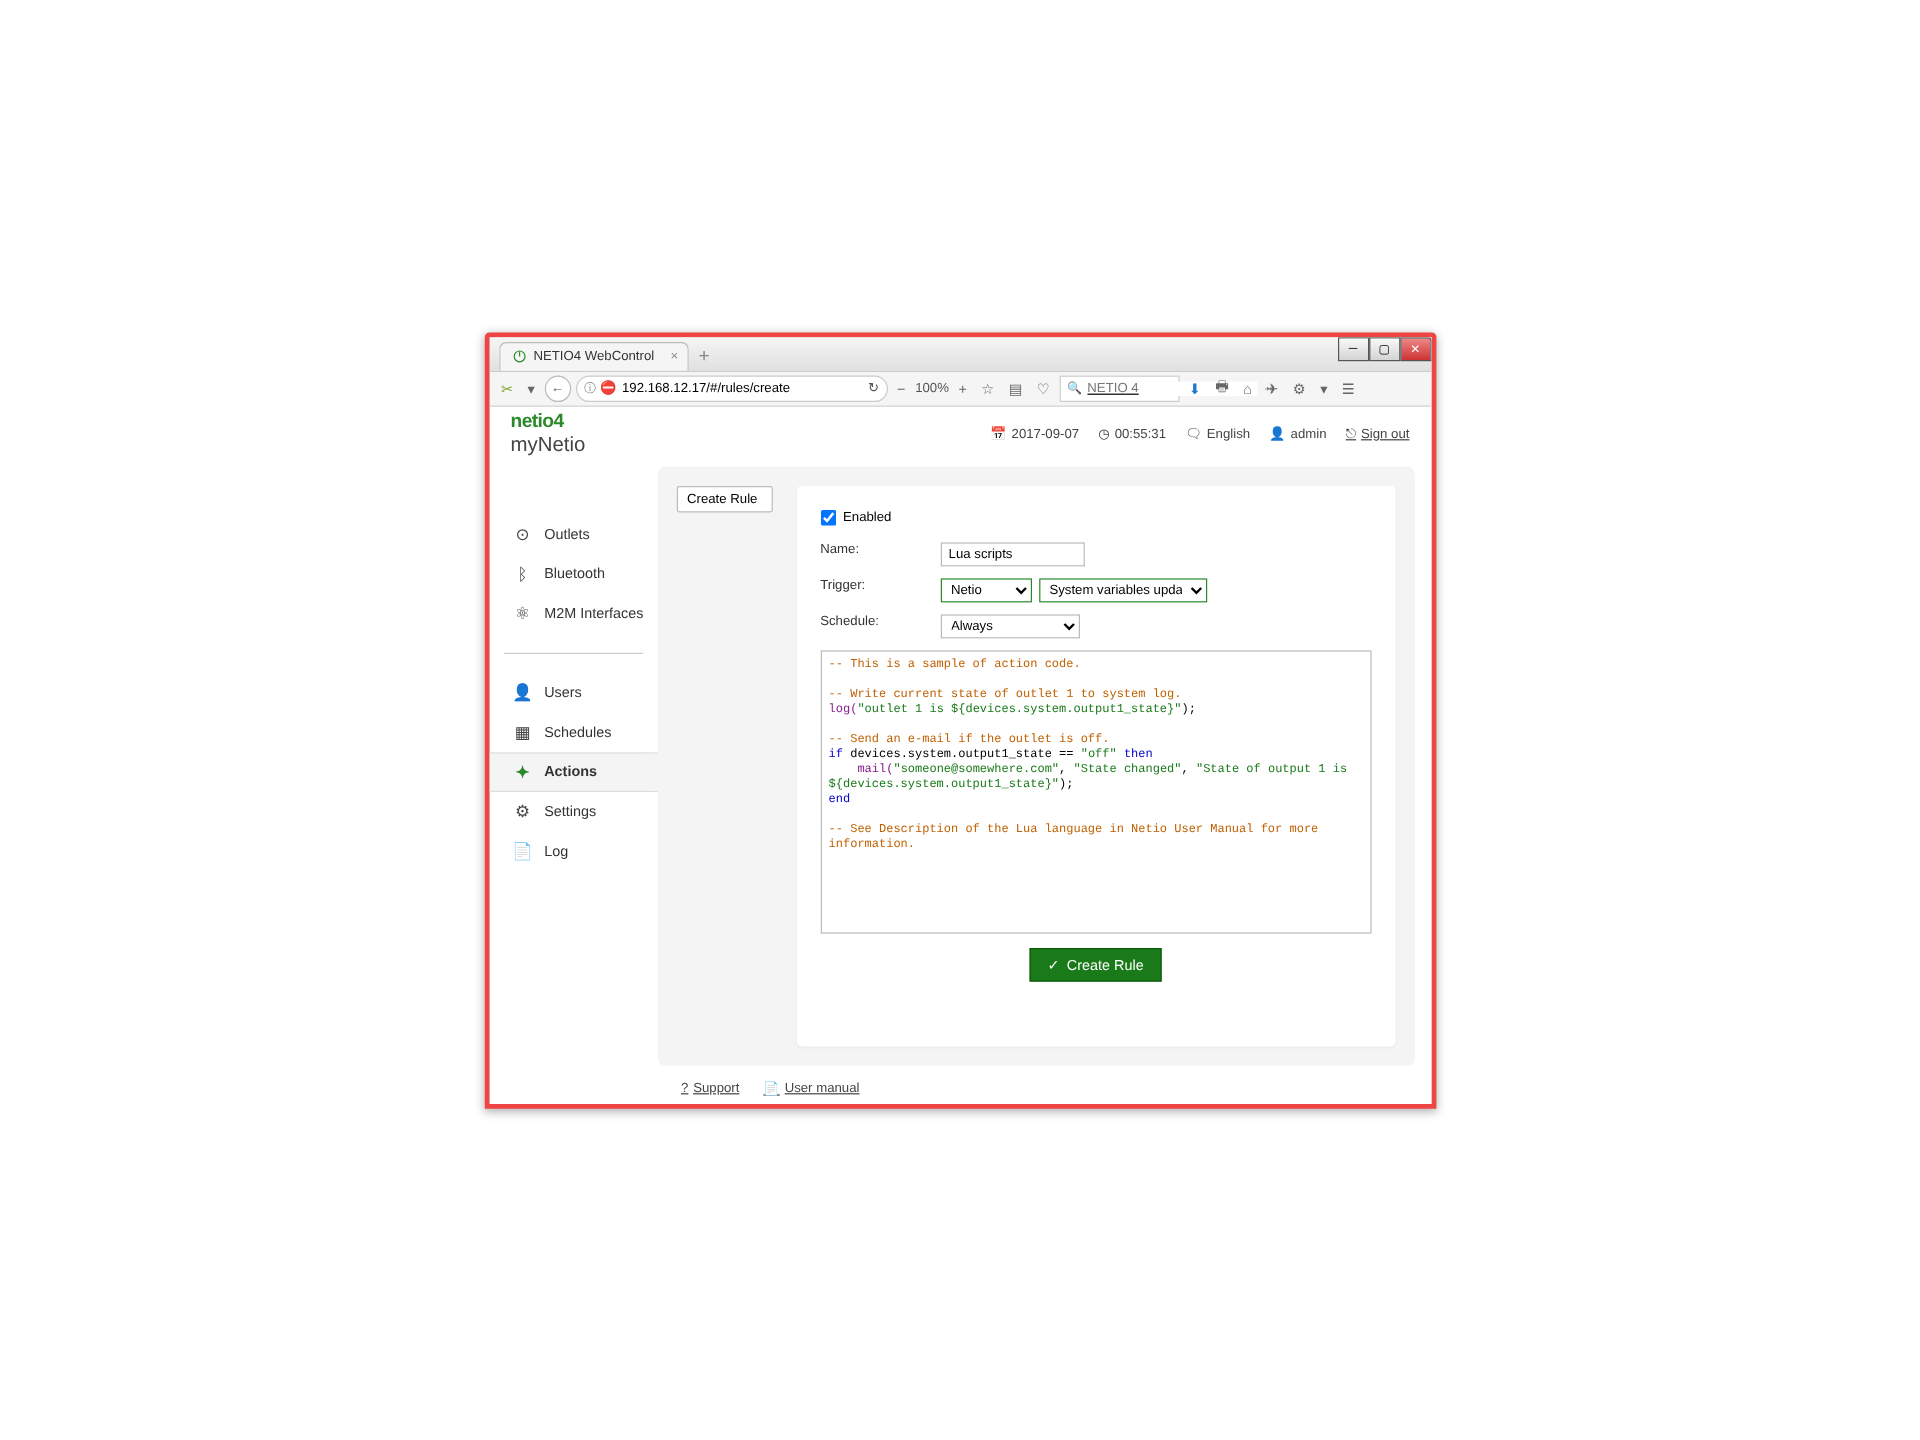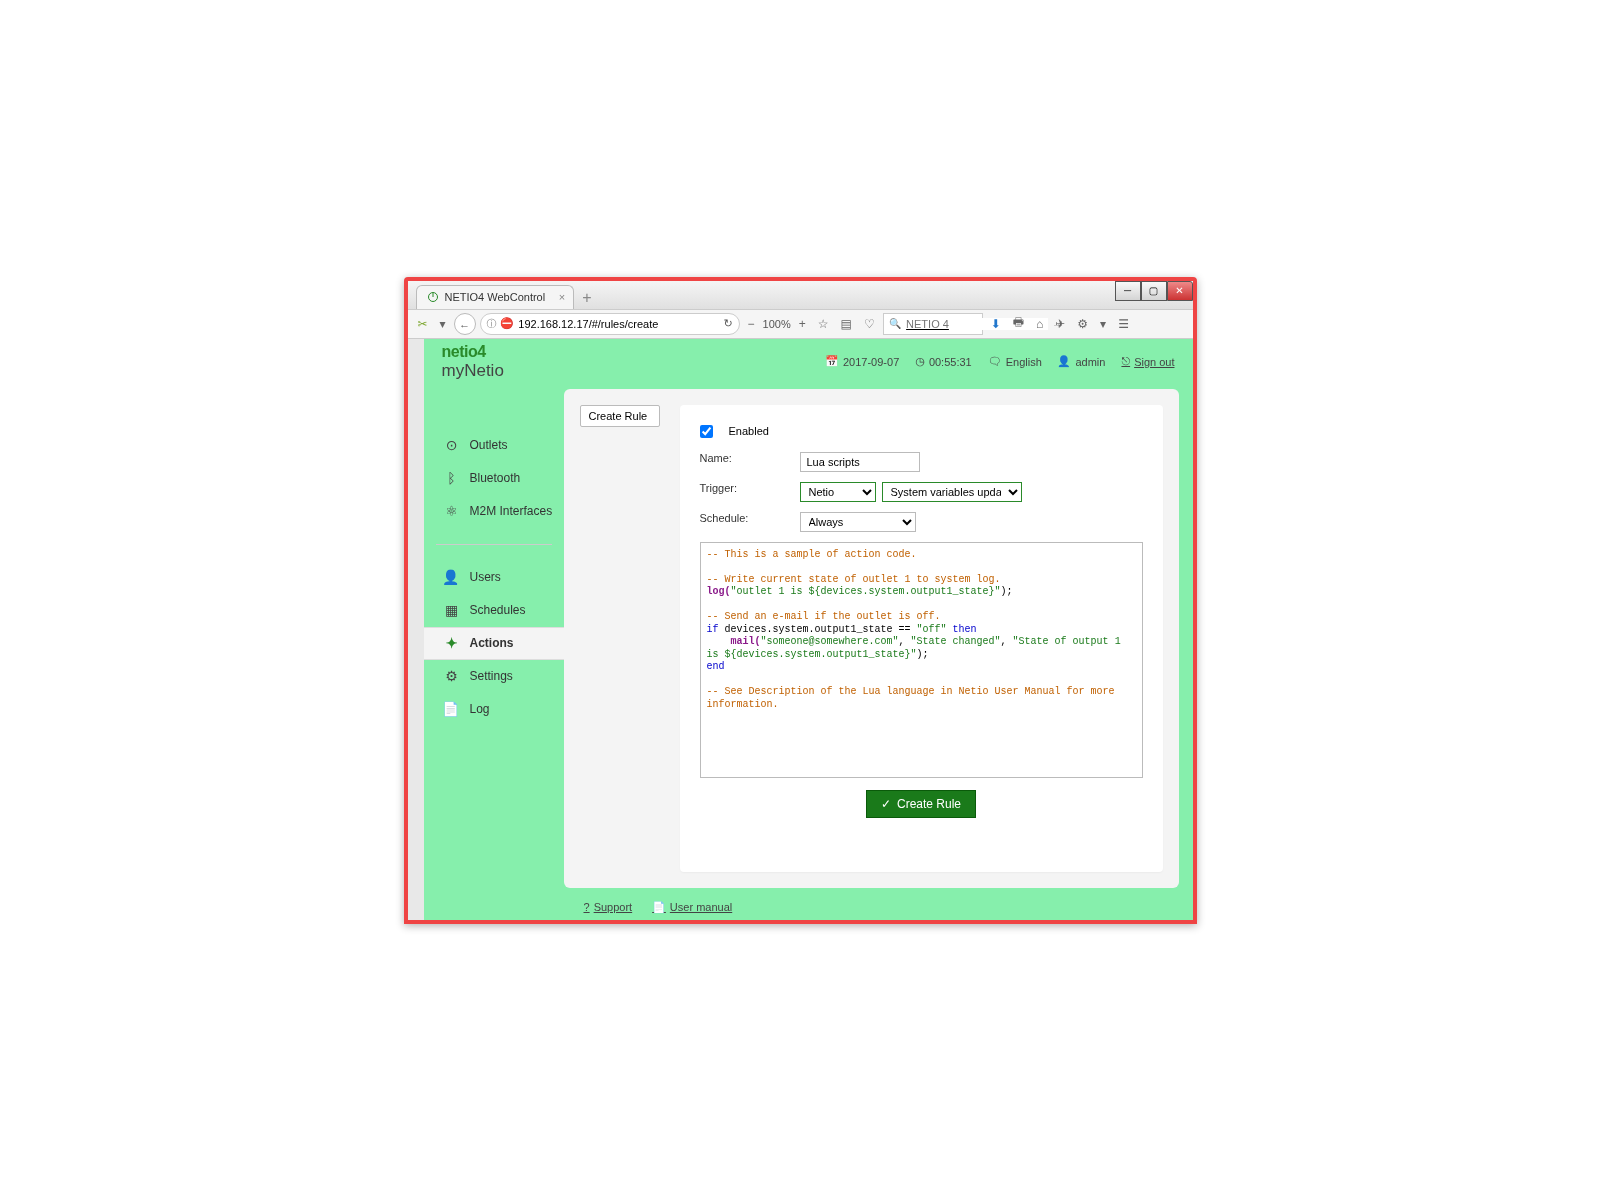--- a/index.html
+++ b/index.html
@@ -14,21 +14,21 @@
 .tab { background: #f5f5f5; border: 1px solid #bbb; border-bottom: none; border-radius: 6px 6px 0 0; padding: 4px 28px 4px 10px; display: flex; align-items: center; gap: 6px; font-size: 11px; color: #333; position: relative; height: 24px; }
 .tab-close { position: absolute; right: 8px; font-size: 11px; color: #888; cursor: pointer; }
 .tab-add { margin-left: 8px; color: #888; font-size: 16px; cursor: pointer; padding-bottom: 2px; }
 .toolbar { height: 30px; background: #f5f5f5; border-top: 1px solid #ccc; border-bottom: 1px solid #ccc; display: flex; align-items: center; padding: 0 6px; gap: 4px; font-size: 11px; color: #555; }
 .addr-bar { display: flex; align-items: center; border: 1px solid #ccc; border-radius: 12px; padding: 2px 6px; background: #fff; gap: 4px; height: 22px; width: 260px; }
 .addr-bar input { border: none; outline: none; font-size: 11px; flex: 1; }
 .search-bar { display: flex; align-items: center; border: 1px solid #ccc; padding: 2px 6px; background: #fff; gap: 4px; height: 22px; width: 100px; }
 .search-bar input { border: none; outline: none; font-size: 11px; flex: 1; text-decoration: underline; }
 .tb-btn { cursor: pointer; padding: 2px 4px; color: #666; font-size: 12px; }
 .nav-back { border: 1px solid #bbb; border-radius: 50%; width: 22px; height: 22px; display: flex; align-items: center; justify-content: center; background: #fff; cursor: pointer; }
-.app-body { position: absolute; top: 58px; bottom: 0; left: 0; right: 0; background: #86efac; margin-left: 16px; }
+.app-body { position: absolute; top: 58px; bottom: 0; left: 0; right: 0; background: #ffffff; }
 .header-bar { height: 34px; display: flex; align-items: center; justify-content: space-between; padding: 12px 18px 0 18px; font-size: 11px; color: #444; }
 .logo { font-weight: bold; color: #2a8a2a; font-size: 16px; letter-spacing: -0.5px; }
 .logo-sub { font-size: 17px; color: #444; }
 .header-info { display: flex; align-items: center; gap: 16px; }
 .header-info span { display: inline-flex; align-items: center; gap: 4px; }
 .signout { text-decoration: underline; cursor: pointer; }
 .content-wrap { display: flex; position: absolute; top: 50px; bottom: 32px; left: 0; right: 0; }
 .sidebar { width: 140px; padding-top: 40px; }
 .nav-item { height: 33px; display: flex; align-items: center; gap: 10px; padding-left: 20px; font-size: 12px; color: #333; cursor: pointer; }
 .nav-item.active { background: #f4f4f4; font-weight: bold; border-top: 1px solid #ddd; border-bottom: 1px solid #ddd; position: relative; }
@@ -39,26 +39,26 @@
 .tabs-col { width: 80px; }
 .tabs-col .tab-btn { border: 1px solid #bbb; background: #fff; padding: 4px 8px; font-size: 11px; border-radius: 2px; cursor: pointer; }
 .form-panel { flex: 1; background: #fff; border-radius: 4px; padding: 20px 20px 16px 20px; box-shadow: 0 1px 2px rgba(0,0,0,0.04); }
 .form-row { display: flex; margin-bottom: 10px; font-size: 11px; color: #333; }
 .form-row label { width: 100px; }
 .form-row input[type=text] { border: 1px solid #bbb; padding: 3px 6px; font-size: 11px; width: 120px; }
 .form-row select { border: 1px solid #bbb; padding: 2px 4px; font-size: 11px; background: #fff; }
 .sel-trigger-cat { width: 76px; margin-right: 6px; border-color: #2a8a2a !important; }
 .sel-trigger-evt { width: 140px; border-color: #2a8a2a !important; }
 .sel-schedule { width: 116px; }
-.checkbox-row { display: flex; align-items: center; gap: 16px; margin-bottom: 14px; font-size: 11px; }
+.checkbox-row { display: flex; align-items: center; gap: 6px; margin-bottom: 14px; font-size: 11px; }
 .code-box { border: 1px solid #bbb; height: 236px; font-family: 'Courier New', monospace; font-size: 10px; padding: 6px; line-height: 1.25; overflow: auto; white-space: pre-wrap; }
 .code-box .cmt { color: #c06000; }
 .code-box .kw { color: #0000cc; }
 .code-box .str { color: #1a7a1a; }
-.code-box .fn { color: #8a1a8a; font-weight: bold; }
+.code-box .fn { color: #8a1a8a; }
 .submit-row { text-align: center; margin-top: 12px; }
 .create-btn { background: #1a7a1a; border: 1px solid #0a5a0a; color: #fff; padding: 6px 14px; font-size: 12px; cursor: pointer; display: inline-flex; align-items: center; gap: 6px; }
 .footer { position: absolute; bottom: 6px; left: 160px; display: flex; gap: 20px; font-size: 11px; color: #444; }
 .footer a { color: #444; text-decoration: underline; cursor: pointer; display: inline-flex; align-items: center; gap: 4px; }
 .ico-sm { width: 12px; height: 12px; }
 </style>
 </head>
 <body>
 
 <div class="window">

